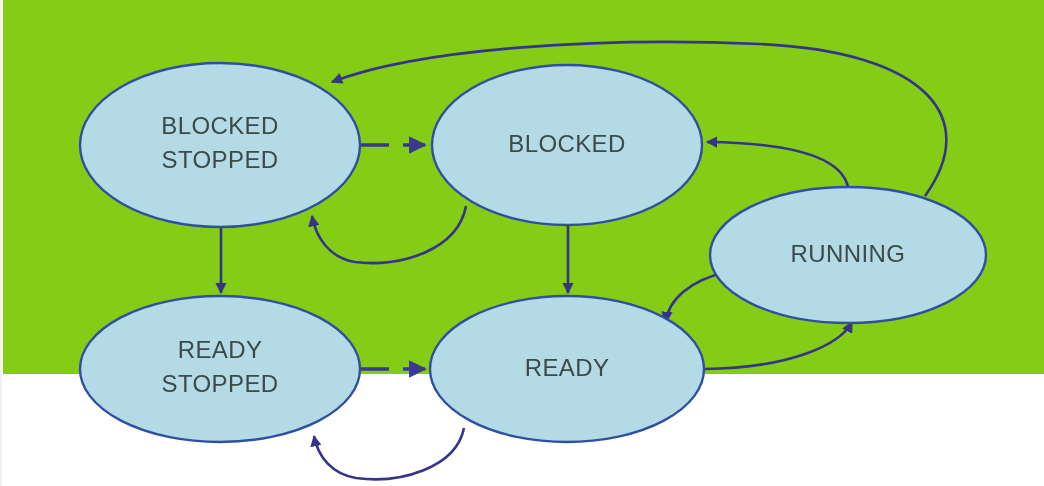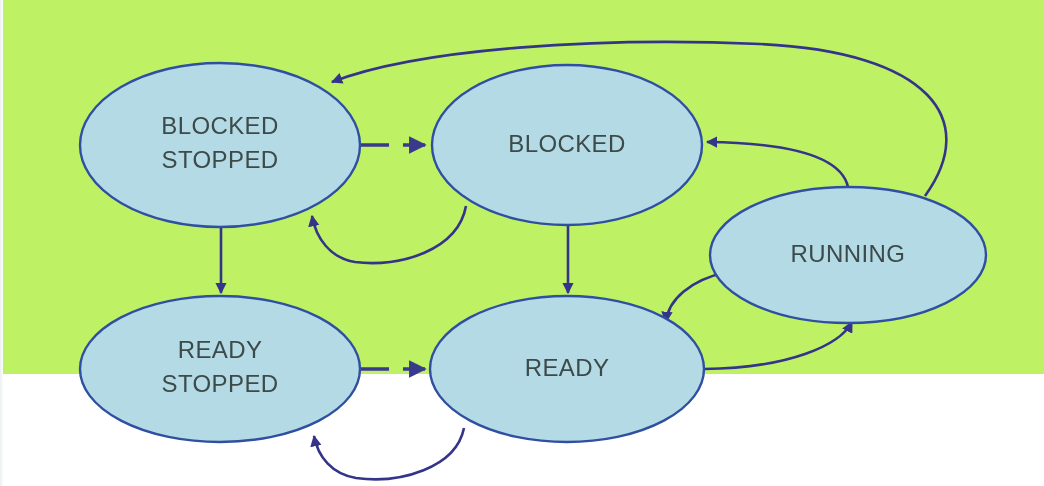--- a/index.html
+++ b/index.html
@@ -10,21 +10,21 @@
   body {
     width: 1044px;
     height: 486px;
     font-family: "Liberation Sans", sans-serif;
     overflow: hidden;
   }
   #diagram-root {
     position: relative;
     width: 1044px;
     height: 374px;
-    background: #bef264;
+    background: #84cc16;
   }
   
   #left-edge-strip {
     position: absolute;
     left: 0;
     top: 0;
     width: 3px;
     height: 486px;
     background: linear-gradient(to right, #eceff0, #fbfcfc);
   }

